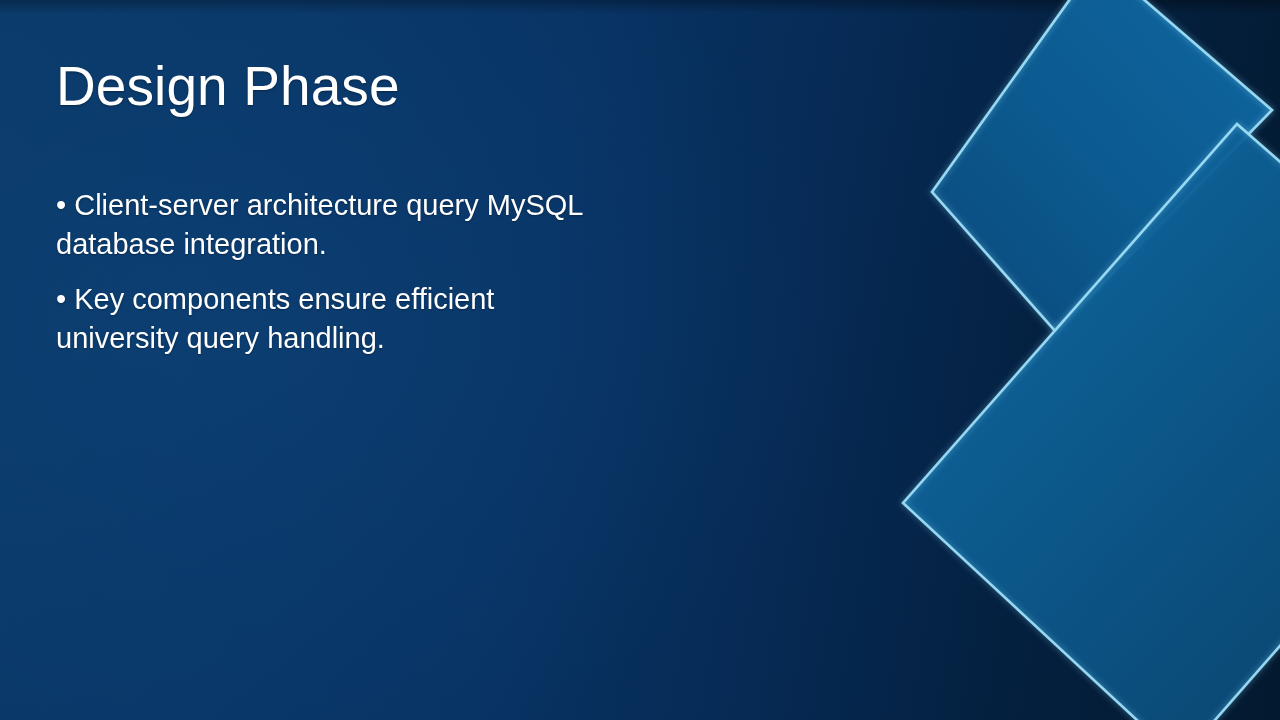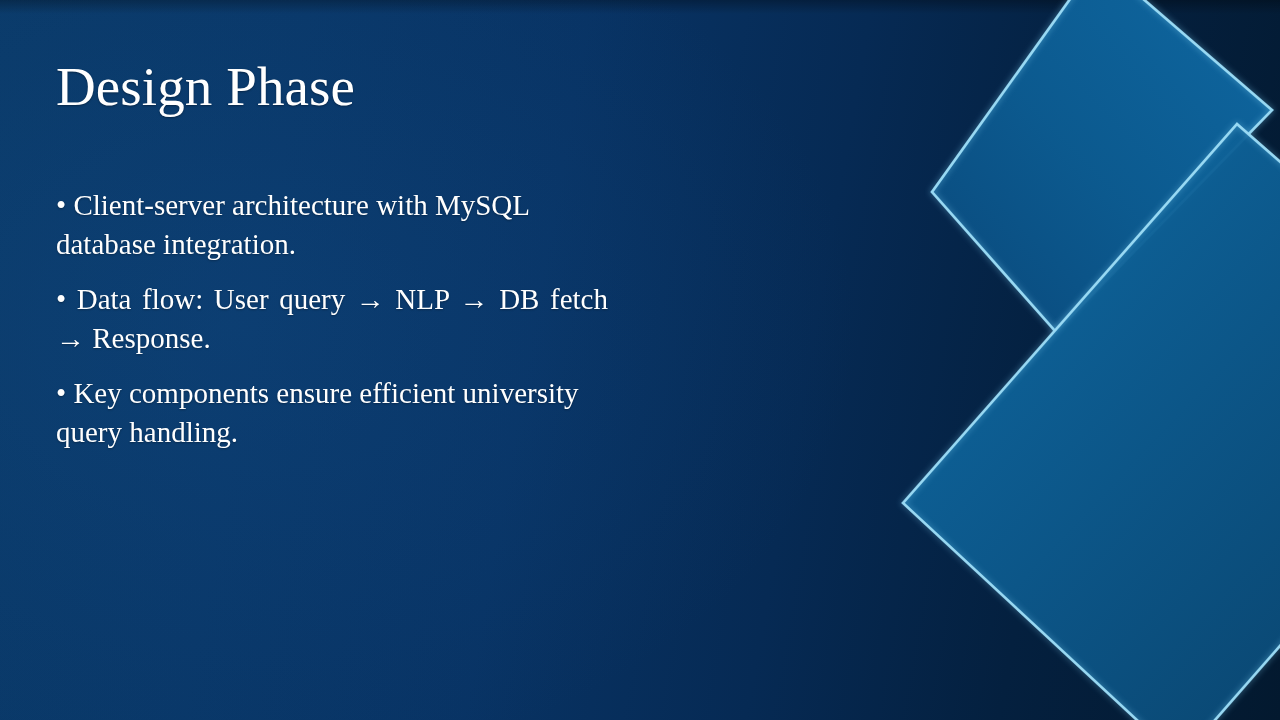--- a/index.html
+++ b/index.html
@@ -7,21 +7,21 @@
     margin: 0;
     padding: 0;
     background: #000;
   }
   .slide {
     position: relative;
     width: 1280px;
     height: 720px;
     overflow: hidden;
     background: #0a3765;
-    font-family: Liberation Serif, serif;
+    font-family: Liberation Sans, sans-serif;
     -webkit-font-smoothing: antialiased;
   }
 
   
   .bg-base {
     position: absolute;
     inset: 0;
     background: linear-gradient(100deg,
         #0a3a69 0%,
         #093768 22%,
@@ -147,20 +147,19 @@
 
       <rect x="880" y="0" width="400" height="720" fill="url(#shadeRight)" opacity="0"></rect>
     </svg>
   </div>
 
   <div class="content">
 
     <div class="page-title">Design Phase</div>
 
     <div class="body-list">
-      <p class="bullet-para">• Client-server architecture with MySQL database integration.</p>
-      <p class="bullet-para justified">• Data flow: User query → NLP → DB fetch → Response.</p>
+      <p class="bullet-para">• Client-server architecture query MySQL database integration.</p>
       <p class="bullet-para">• Key components ensure efficient university query handling.</p>
     </div>
 
 
   </div>
 </div>
 
 </body></html>

